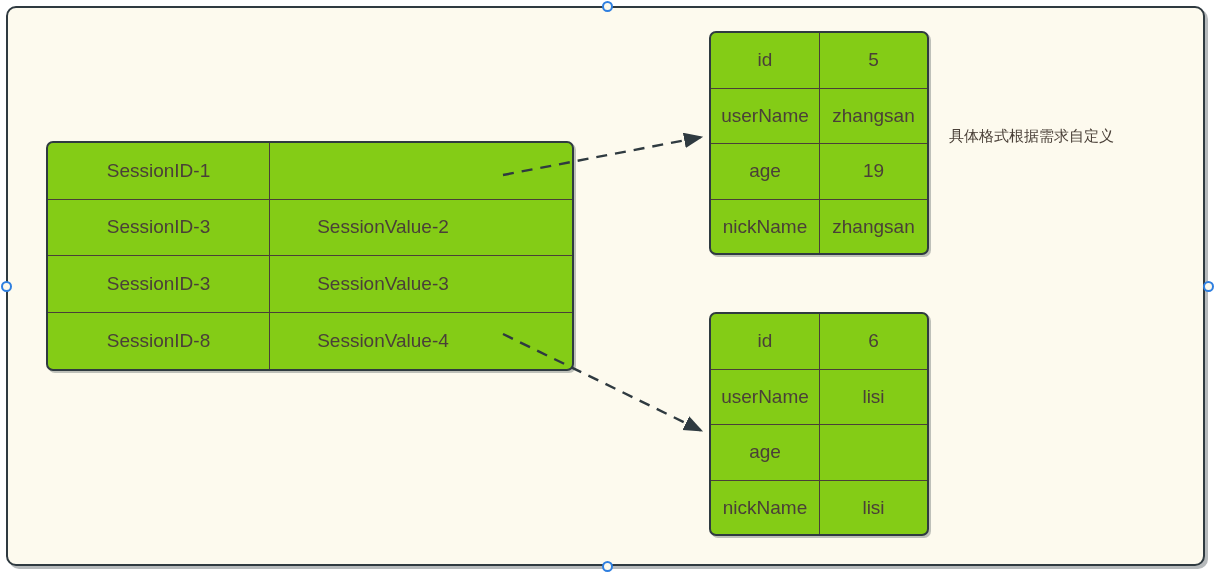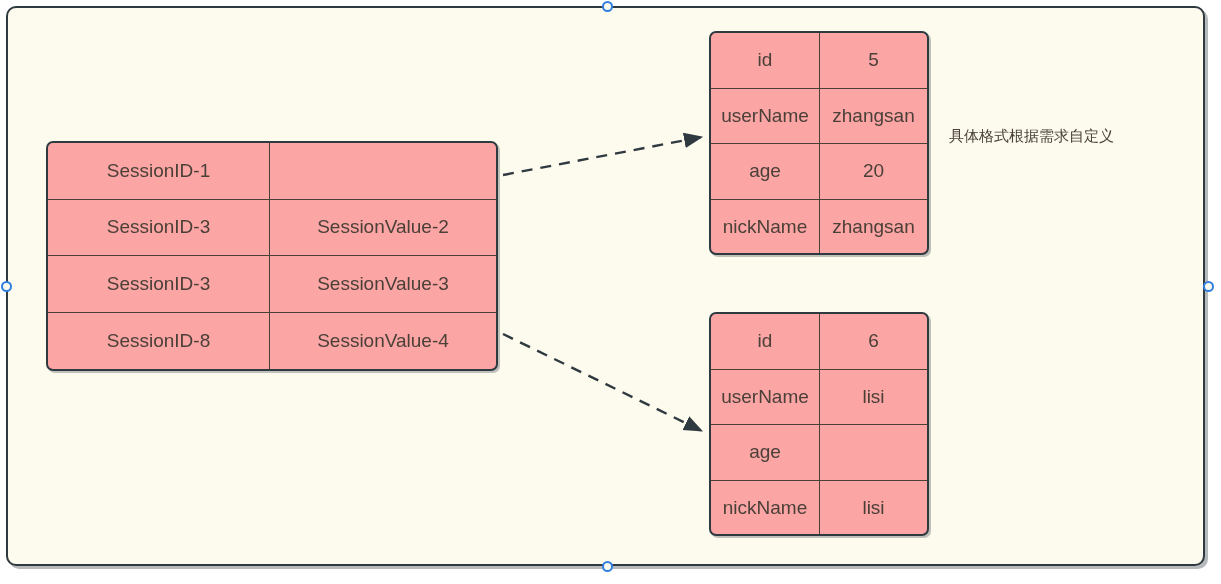--- a/index.html
+++ b/index.html
@@ -41,21 +41,21 @@
     z-index: 40;
   }
   #handle-top    { left: 602px; top: 1px; }
   #handle-bottom { left: 602px; top: 561px; }
   #handle-left   { left: 1px;   top: 281px; }
   #handle-right  { left: 1203px;top: 281px; }
 
   
   .data-table {
     position: absolute;
-    background: #fca5a5;
+    background: #84cc16;
     border: 2px solid #2f3a40;
     border-radius: 7px;
     box-sizing: border-box;
     box-shadow: 2px 2px 0 rgba(47,58,64,0.30);
     overflow: hidden;
     z-index: 10;
   }
   .data-table .trow {
     display: flex;
     border-bottom: 1.6px solid #4a4038;
@@ -71,21 +71,21 @@
     white-space: nowrap;
   }
   .data-table .tcell.left-col {
     border-right: 1.6px solid #4a4038;
   }
 
   
   #session-table {
     left: 46px;
     top: 141px;
-    width: 452px;
+    width: 528px;
     height: 230px;
   }
   #session-table .trow { height: 56.5px; }
   #session-table .tcell { font-size: 19px; }
   #session-table .tcell.left-col  { width: 222px; }
   #session-table .tcell.right-col { width: 226px; }
 
   
   .detail-table { width: 220px; height: 224px; }
   .detail-table .trow { height: 55.5px; }
@@ -144,21 +144,21 @@
   <div class="trow">
     <div class="tcell left-col">id</div>
     <div class="tcell right-col">5</div>
   </div>
   <div class="trow">
     <div class="tcell left-col">userName</div>
     <div class="tcell right-col">zhangsan</div>
   </div>
   <div class="trow">
     <div class="tcell left-col">age</div>
-    <div class="tcell right-col">20</div>
+    <div class="tcell right-col">19</div>
   </div>
   <div class="trow">
     <div class="tcell left-col">nickName</div>
     <div class="tcell right-col">zhangsan</div>
   </div>
 </div>
 
 <div id="detail-table-2" class="data-table detail-table">
   <div class="trow">
     <div class="tcell left-col">id</div>

